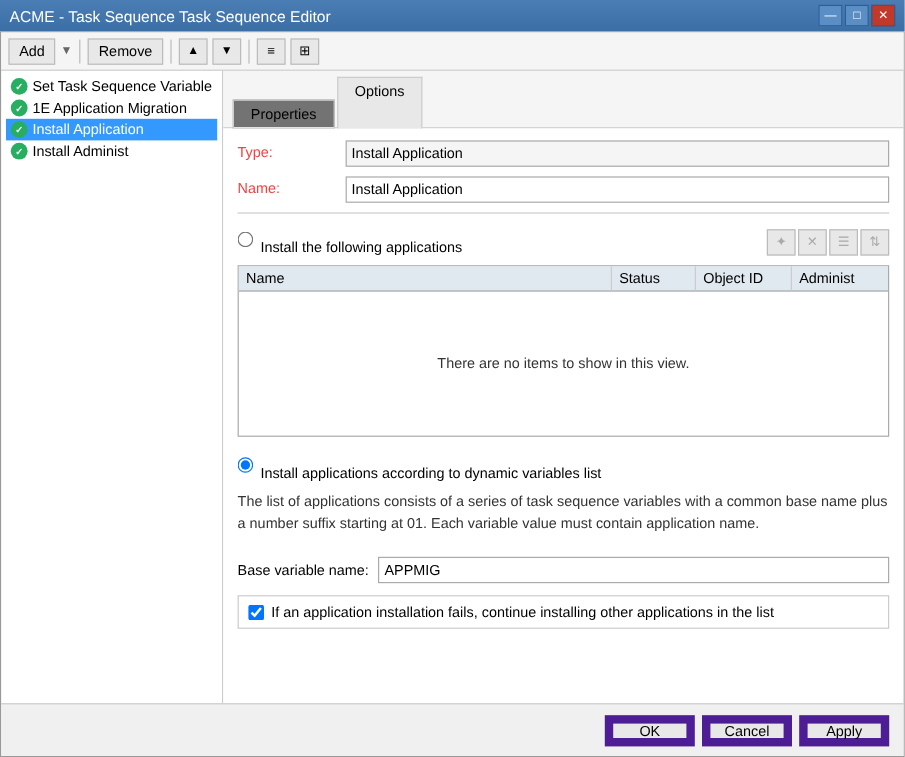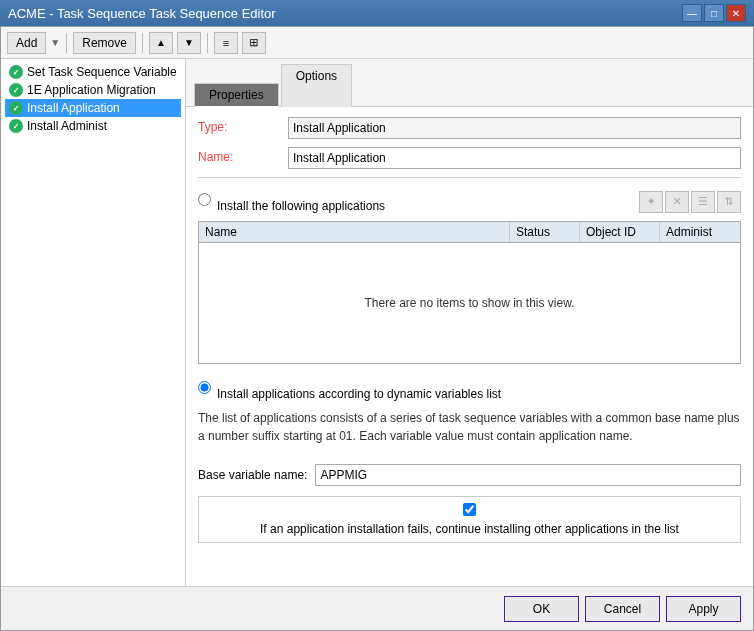--- a/index.html
+++ b/index.html
@@ -301,21 +301,20 @@
       font-size: 12px;
       outline: none;
     }
 
     
     .checkbox-row {
       display: flex;
       align-items: center;
       gap: 6px;
       padding: 6px 0;
-      flex-direction: column;
     }
     .checkbox-row input[type=checkbox] {
       margin: 0;
     }
     .checkbox-label {
       font-size: 12px;
     }
 
     
     .bottom-bar {
@@ -325,21 +324,21 @@
       display: flex;
       justify-content: flex-end;
       gap: 6px;
       height: 44px;
       align-items: center;
     }
     .bottom-btn {
       width: 75px;
       height: 26px;
       background: #e8e8e8;
-      border: 1px solid #4c1d95;
+      border: 7px solid #4c1d95;
       font-size: 12px;
       cursor: pointer;
       display: flex;
       align-items: center;
       justify-content: center;
     }
     .bottom-btn.primary { background: #e8e8e8; }
 
     .divider-line {
       height: 1px;

